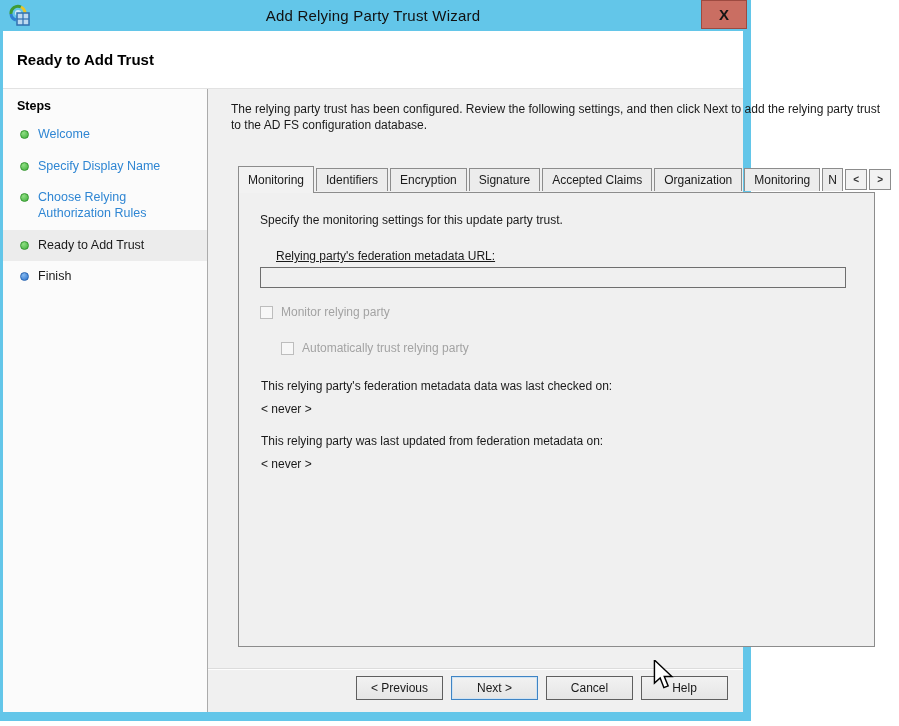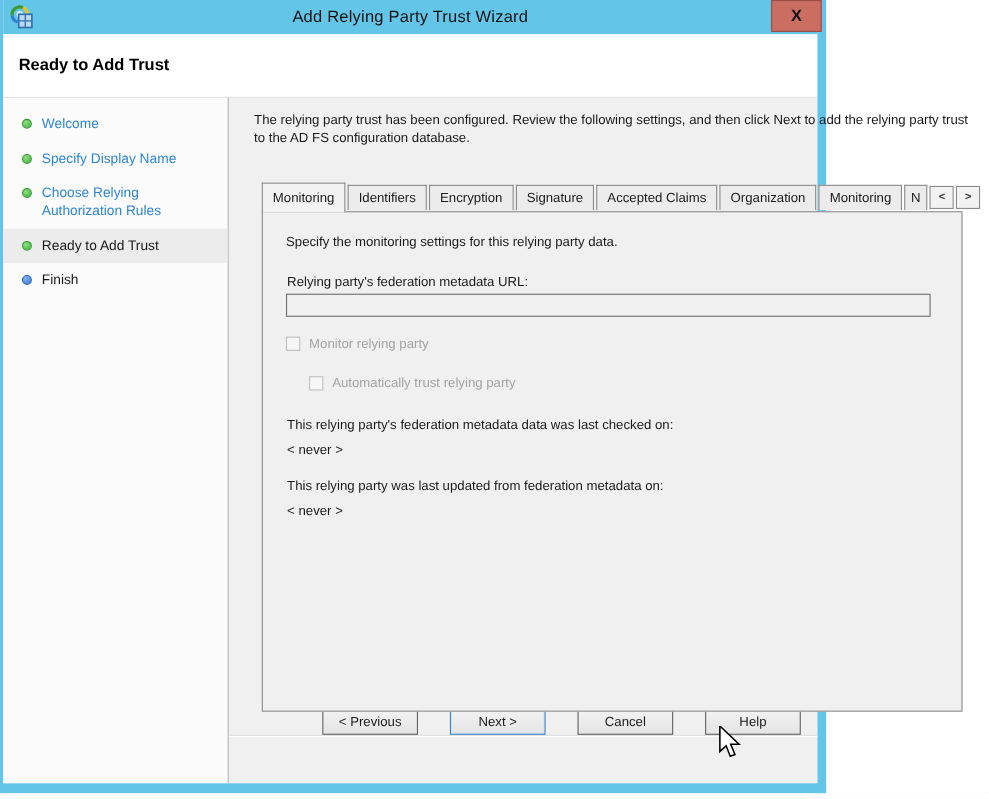--- a/index.html
+++ b/index.html
@@ -50,37 +50,37 @@
   .tab.active { background:#f2f2f2; height:27px; padding-top:6px; position:relative; z-index:3; }
   .tab.truncated { width:21px; padding:4px 5px 0; overflow:hidden; margin-right:0; }
   .tab-arrow { width:22px; height:21px; border:1px solid #8c8c8c; background:#f2f2f2;
     font-size:10px; color:#333; display:flex; align-items:center; justify-content:center;
     margin-left:2px; margin-bottom:1px; font-weight:bold; }
 
   .tab-panel { position:absolute; left:30px; top:103px; width:637px; height:455px;
     border:1px solid #8c8c8c; background:#f0f0f0; z-index:1; }
   .tab-panel .txt { position:absolute; font-size:12px; color:#1a1a1a; white-space:nowrap; }
   .instruction { left:21px; top:20px; }
-  .url-label { left:22px; top:56px; }
+  .url-label { left:37px; top:56px;text-decoration:underline; }
   .url-input { position:absolute; left:21px; top:74px; width:586px; height:21px;
     border:1px solid #6e6e6e; background:#f0f0f0; font-size:12px; padding:0 4px; color:#1a1a1a; }
   .cb-row { position:absolute; display:flex; align-items:center; }
   .cb-row1 { left:21px; top:112px; }
   .cb-row2 { left:42px; top:148px; }
   .checkbox { width:13px; height:13px; border:1px solid #bdbdbd; background:#f7f7f7; flex:none; }
   .cb-label { color:#a3a3a3; font-size:12px; margin-left:8px; white-space:nowrap; }
   .meta1 { left:22px; top:186px; }
   .never1 { left:22px; top:209px; }
   .meta2 { left:22px; top:241px; }
   .never2 { left:22px; top:264px; }
 
   
   .footer-sep { position:absolute; left:0; right:0; top:579px;
     border-top:1px solid #dcdcdc; border-bottom:1px solid #fdfdfd; }
-  .buttons { position:absolute; top:555px; right:15px; display:flex; gap:29px; }
+  .buttons { position:absolute; top:587px; right:15px; display:flex; gap:8px; }
   .btn { width:87px; height:24px; background:linear-gradient(#f2f2f2,#e5e5e5);
     border:1px solid #5f5f5f; font-size:12px; color:#1a1a1a;
     display:flex; align-items:center; justify-content:center; cursor:default; }
   .btn.default { border:1px solid #3f84c4; box-shadow:inset 0 0 0 1px #cfe3f3; }
 
   .mouse-cursor { position:absolute; left:652px; top:660px; z-index:20; }
 </style>
 </head>
 <body>
 
@@ -102,20 +102,21 @@
     </div>
   </div>
 
   <div class="header">
     <div class="header-title">Ready to Add Trust</div>
   </div>
 
   <div class="main">
 
     <div class="sidebar">
+      <div class="steps-title">Steps</div>
       <div class="step-item completed">
         <span class="dot"></span>
         <span class="step-label">Welcome</span>
       </div>
       <div class="step-item completed">
         <span class="dot"></span>
         <span class="step-label">Specify Display Name</span>
       </div>
       <div class="step-item completed">
         <span class="dot"></span>
@@ -145,21 +146,21 @@
         <div class="tab truncated">N</div>
         <div class="tab-arrow">
           <span>&lt;</span>
         </div>
         <div class="tab-arrow">
           <span>&gt;</span>
         </div>
       </div>
 
       <div class="tab-panel">
-        <div class="txt instruction">Specify the monitoring settings for this relying party data.</div>
+        <div class="txt instruction">Specify the monitoring settings for this update party trust.</div>
         <div class="txt url-label">Relying party's federation metadata URL:</div>
         <input class="url-input" type="text" disabled="" value="" style="">
         <div class="cb-row cb-row1">
           <span class="checkbox"></span>
           <span class="cb-label">Monitor relying party</span>
         </div>
         <div class="cb-row cb-row2">
           <span class="checkbox"></span>
           <span class="cb-label">Automatically trust relying party</span>
         </div>

